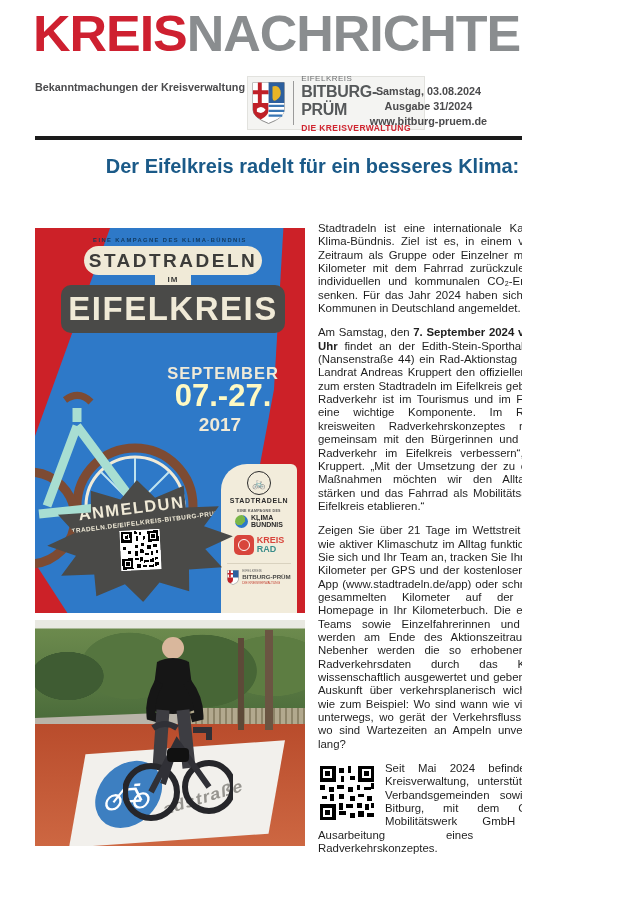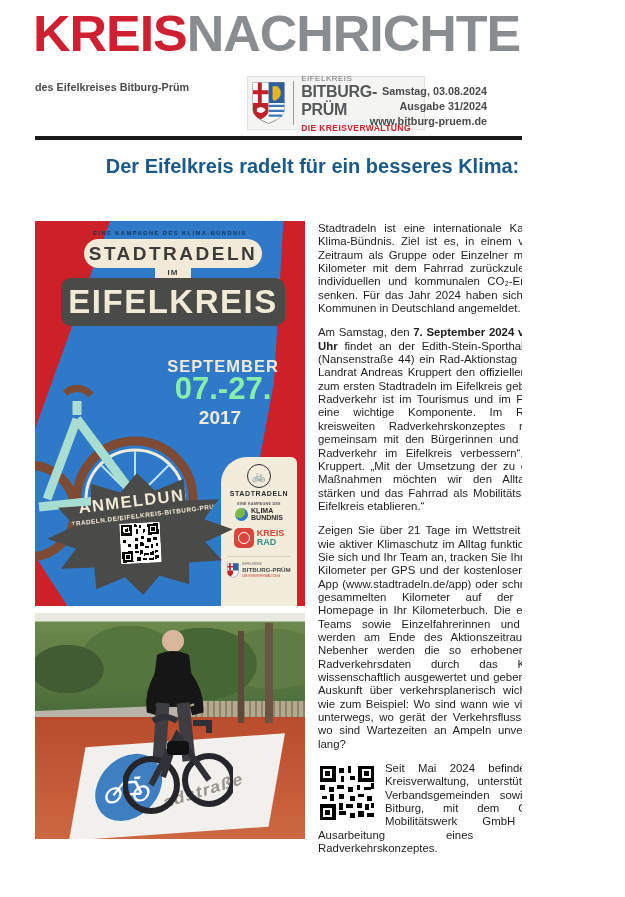--- a/index.html
+++ b/index.html
@@ -10,48 +10,48 @@
   .masthead-title{position:absolute;left:33px;top:8px;font-size:50px;font-weight:bold;letter-spacing:-1px;line-height:52px;white-space:nowrap;transform:scaleX(1.04);transform-origin:left;}
   .mt-red{color:#ce2030;}
   .mt-gray{color:#8a8d8f;}
   .mast-sub-left{position:absolute;left:35px;top:80px;width:220px;font-size:10.8px;font-weight:bold;line-height:15px;color:#4b4b4d;}
   .mast-logo{position:absolute;left:247px;top:76px;width:178px;height:54px;background:#f4f4f2;border:1px solid #e2e2de;display:flex;align-items:center;padding:2px 4px;box-sizing:border-box;}
   .mast-logo .divider{width:1px;height:44px;background:#9a9a9a;margin:0 7px 0 5px;}
   .logo-text{display:flex;flex-direction:column;justify-content:center;}
   .logo-region{font-size:8px;color:#6d6f71;letter-spacing:.5px;}
   .logo-name{font-size:16px;font-weight:bold;color:#55585a;letter-spacing:-.3px;}
   .logo-tag{font-size:8.5px;font-weight:bold;color:#d02530;margin-top:4px;letter-spacing:.4px;}
-  .mast-sub-right{position:absolute;right:35px;top:84px;text-align:right;font-size:10.8px;font-weight:bold;line-height:15px;color:#4b4b4d;}
+  .mast-sub-right{position:absolute;right:35px;top:84px;text-align:center;font-size:10.8px;font-weight:bold;line-height:15px;color:#4b4b4d;}
   .mast-rule{position:absolute;left:35px;top:136px;width:555px;height:4px;background:#1b1b1b;}
 
   
   .article-title{position:absolute;left:35px;top:154px;width:555px;text-align:center;color:#1b5a88;font-weight:bold;font-size:20px;line-height:24.5px;}
 
   
-  .col-left{position:absolute;left:35px;top:221px;width:270px;}
+  .col-left{position:absolute;left:35px;top:228px;width:270px;}
   .col-right{position:absolute;left:318px;top:222px;width:273px;}
   .col-right p{margin:0 0 11px;font-size:11.4px;line-height:13.35px;text-align:justify;}
   .col-right .bold{font-weight:bold;}
   .bold-lines{font-size:11.4px;line-height:13.35px;font-weight:bold;margin:0 0 11px;}
   .qr-block{overflow:hidden;margin:0 0 0;}
   .qr-code{float:left;width:58px;height:58px;margin:2px 9px 2px 0;background:#fff;}
   .qr-svg{width:100%;height:100%;display:block;}
 
   
   .poster{position:relative;width:270px;height:385px;background:#cc2128;overflow:hidden;}
   .poster-blue{position:absolute;inset:0;background:#2e79c8;clip-path:polygon(27.8% 0,92% 0,88.5% 42%,73% 100%,12% 100%,0 87%,0 54%);}
   .poster-kicker{position:absolute;top:9px;left:0;width:100%;text-align:center;font-size:5.8px;font-weight:bold;letter-spacing:1.4px;color:#10395f;}
   .poster-pill{position:absolute;top:18px;left:49px;width:178px;height:29px;background:#f0ead7;border-radius:15px;display:flex;align-items:center;justify-content:center;font-size:19px;font-weight:bold;letter-spacing:2.5px;color:#3c3c3a;}
   .poster-im{position:absolute;top:45px;left:120px;width:36px;height:13px;background:#f0ead7;display:flex;align-items:center;justify-content:center;font-size:8px;font-weight:bold;color:#3c3c3a;letter-spacing:1px;}
   .poster-darkbox{position:absolute;top:57px;left:26px;width:224px;height:48px;background:#4a4a48;border-radius:10px;display:flex;align-items:center;justify-content:center;font-size:33px;font-weight:bold;letter-spacing:1.5px;color:#f0ead7;}
   .poster-redline{position:absolute;left:0;width:100%;text-align:center;font-size:8.2px;font-weight:bold;letter-spacing:2.2px;color:#e2584c;text-shadow:.6px .6px 0 #5c2a24;}
   .p-red1{top:112px;}
   .p-red2{top:124px;}
   .poster-month{position:absolute;top:136px;left:118px;width:140px;text-align:center;font-size:16.5px;font-weight:bold;letter-spacing:1px;color:#f0ead7;}
-  .poster-dates{position:absolute;top:150px;left:112px;width:152px;text-align:center;font-size:31px;font-weight:bold;color:#86efac;}
+  .poster-dates{position:absolute;top:150px;left:112px;width:152px;text-align:center;font-size:31px;font-weight:bold;color:#fef9c3;}
   .poster-year{position:absolute;top:186px;left:130px;width:110px;text-align:center;font-size:19px;font-weight:bold;color:#f0ead7;}
   .poster-bike{position:absolute;left:-18px;top:158px;width:210px;height:190px;}
   .poster-panel{position:absolute;right:8px;top:236px;width:76px;height:149px;background:#f2ecdb;border-radius:26px 6px 0 0;display:flex;flex-direction:column;align-items:center;padding-top:7px;box-sizing:border-box;}
   .sr-circle{width:22px;height:22px;border:1.6px solid #2b2b2b;border-radius:50%;display:flex;align-items:center;justify-content:center;font-size:11px;color:#2b2b2b;}
   .sr-label{font-size:7px;font-weight:bold;letter-spacing:.6px;color:#2b2b2b;margin-top:2px;}
   .kb-kicker{font-size:3.6px;font-weight:bold;color:#555;margin-top:5px;letter-spacing:.3px;}
   .kb-row{display:flex;align-items:center;margin-top:1px;}
   .kb-icon{width:13px;height:13px;border-radius:50%;background:radial-gradient(circle at 35% 35%,#7ab648 0 45%,#2e79c8 46% 100%);margin-right:3px;}
   .kb-text{font-size:7px;font-weight:bold;line-height:7px;color:#2b2b2b;}
   .kr-row{display:flex;align-items:center;margin-top:7px;}
@@ -94,21 +94,21 @@
 </head>
 <body>
 
 <div class="page">
 
   <div class="masthead-title">
     <span class="mt-red">KREIS</span><span class="mt-gray">NACHRICHTEN</span>
   </div>
 
   <div class="mast-sub-left">
-    <div>des Eifelkreises Bitburg-Prüm</div>
+    <div>Bekanntmachungen der Kreisverwaltung</div>
   </div>
 
   <div class="mast-logo">
     <svg class="bp-shield" style="width:34px;height:44px;" viewBox="0 0 34 44">
       <path d="M1 1 h32 v28 q0 8 -16 14 q-16 -6 -16 -14 z" fill="#fff" stroke="#888" stroke-width="1"></path>
       <rect x="1" y="1" width="16" height="21" fill="#fff"></rect>
       <path d="M8 1 v21 M1 11 h16" stroke="#c02028" stroke-width="4"></path>
       <rect x="17" y="1" width="16" height="21" fill="#2c5f9e"></rect>
       <path d="M21 5 q6 -2 8 4 q2 6 -4 10 q-4 2 -4 -3 z" fill="#e8b426"></path>
       <path d="M1 22 h16 v7 q0 6 -8 10 q-8 -4 -8 -10 z" fill="#c02028"></path>

